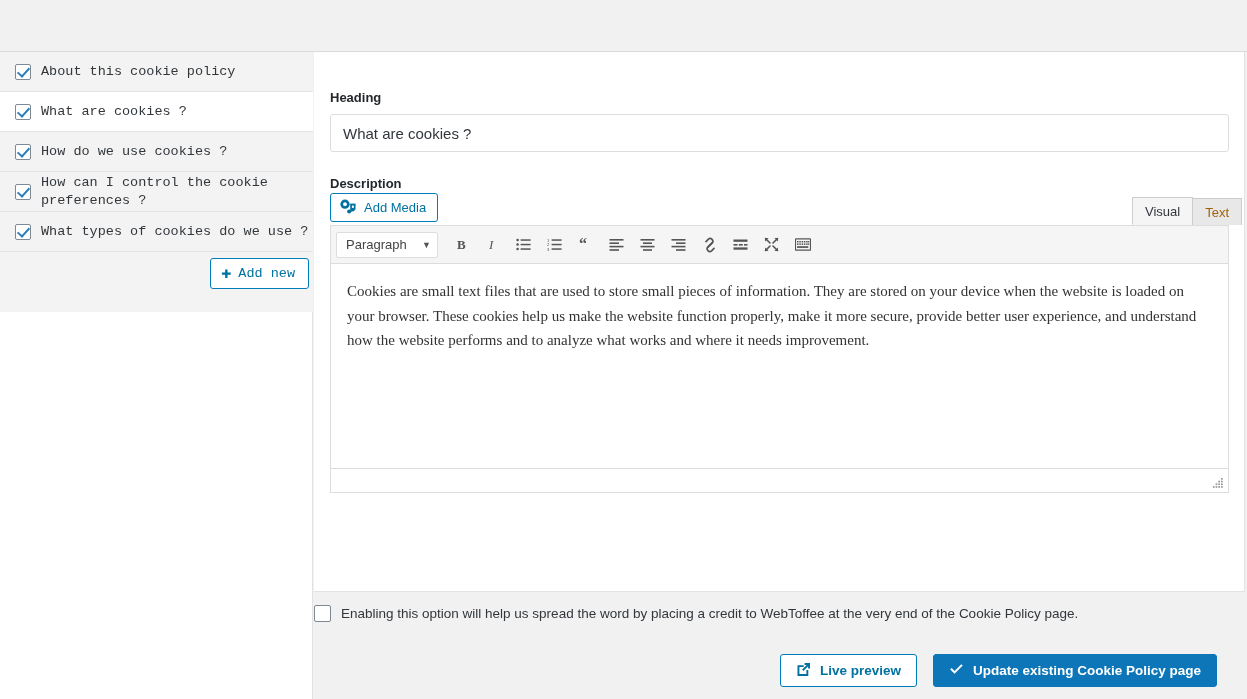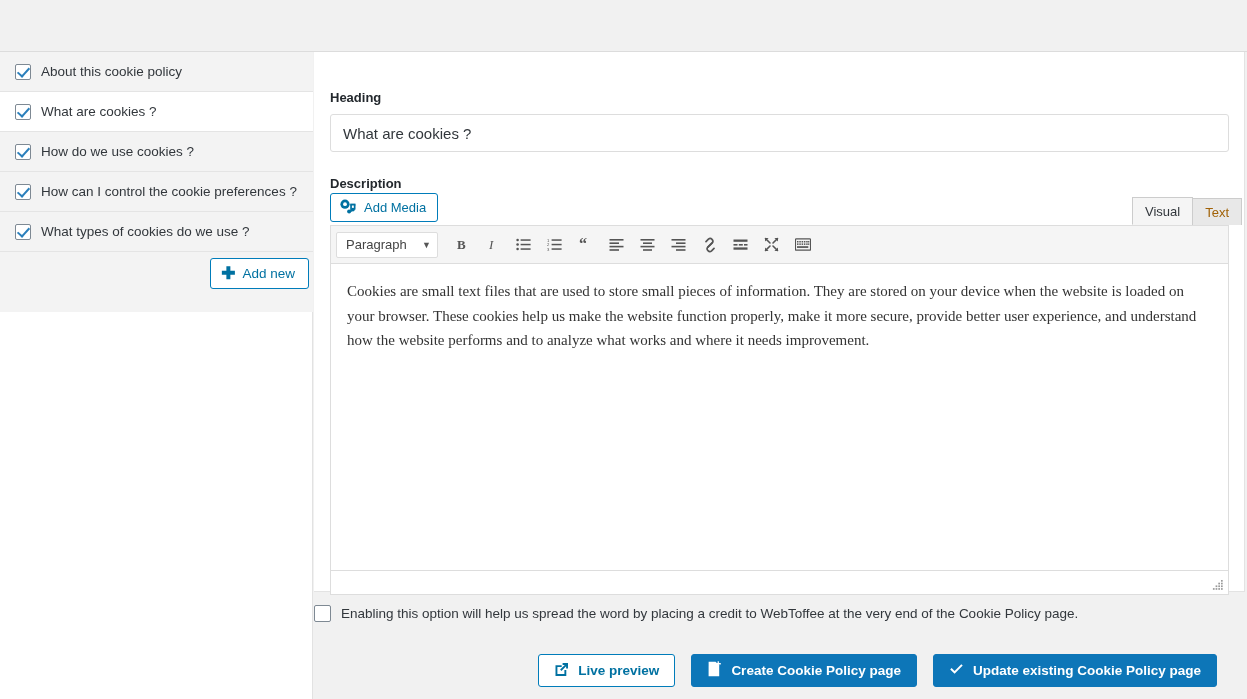--- a/index.html
+++ b/index.html
@@ -27,20 +27,21 @@
     border-top: 1px solid #dcdcdc;
     border-bottom: 1px solid #dcdcdc;
   }
 
   
   .sidebar {
     position: absolute; left: 0; top: 0;
     width: 313px; height: 648px;
     background: #fff;
     border-right: 1px solid #e2e2e2;
+    font-family: Liberation Mono, monospace;
   }
   .topic-list { position: absolute; left: 0; top: 0; width: 313px; }
   .topic-row {
     position: relative;
     height: 40px;
     display: flex; align-items: center;
     background: #f3f3f3;
     border-bottom: 1px solid #e4e4e4;
     padding-left: 15px;
     cursor: pointer;
@@ -130,21 +131,21 @@
     border-bottom: none;
     background: #e8e8e8;
     cursor: pointer;
     margin-left: -1px;
   }
   .tab.active { background: #f5f5f5; color: #32373c; border-bottom: 1px solid #f5f5f5; height: 28px; text-align: center; }
 
   
   .editor-box {
     position: absolute; left: 16px; top: 173px;
-    width: 899px; height: 370px;
+    width: 899px; height: 268px;
     border: 1px solid #ddd;
     background: #fff;
   }
   .ed-toolbar {
     position: relative; height: 38px;
     background: #f5f5f5;
     border-bottom: 1px solid #ddd;
     display: flex; align-items: center;
     padding-left: 5px; gap: 0px;
   }
@@ -434,29 +435,20 @@
       <div class="btn btn-outline">
         <span>
           <svg width="15" height="15" viewBox="0 0 15 15">
             <path d="M1.5 3.2 h6.2 v1.9 H3.4 v7.0 h7.0 V8.0 h1.9 v6.0 H1.5 Z" fill="#0071a1"></path>
             <path d="M8.6 1.0 H14 v5.4 h-1.9 V4.2 L7.4 8.9 6.1 7.6 10.8 2.9 H8.6 Z" fill="#0071a1"></path>
           </svg>
         </span>
         <span>Live preview</span>
       </div>
 
-      <div class="btn btn-primary">
-        <span>
-          <svg width="15" height="16" viewBox="0 0 15 16">
-            <path d="M1.6 0.8 h7.0 l3.6 3.6 v10.8 H1.6 Z" fill="#fff"></path>
-            <path d="M10.6 0.2 v1.9 h-1.9 v1.3 h1.9 v1.9 h1.3 V3.4 h1.9 V2.1 h-1.9 V0.2 Z" fill="#fff"></path>
-          </svg>
-        </span>
-        <span>Create Cookie Policy page</span>
-      </div>
 
       <div class="btn btn-primary">
         <span>
           <svg width="15" height="13" viewBox="0 0 15 13">
             <path d="M1.2 6.4 L2.6 5.0 L5.6 8.0 L12.3 1.2 L13.7 2.6 L5.6 10.8 Z" fill="#fff"></path>
           </svg>
         </span>
         <span>Update existing Cookie Policy page</span>
       </div>
     </div>

